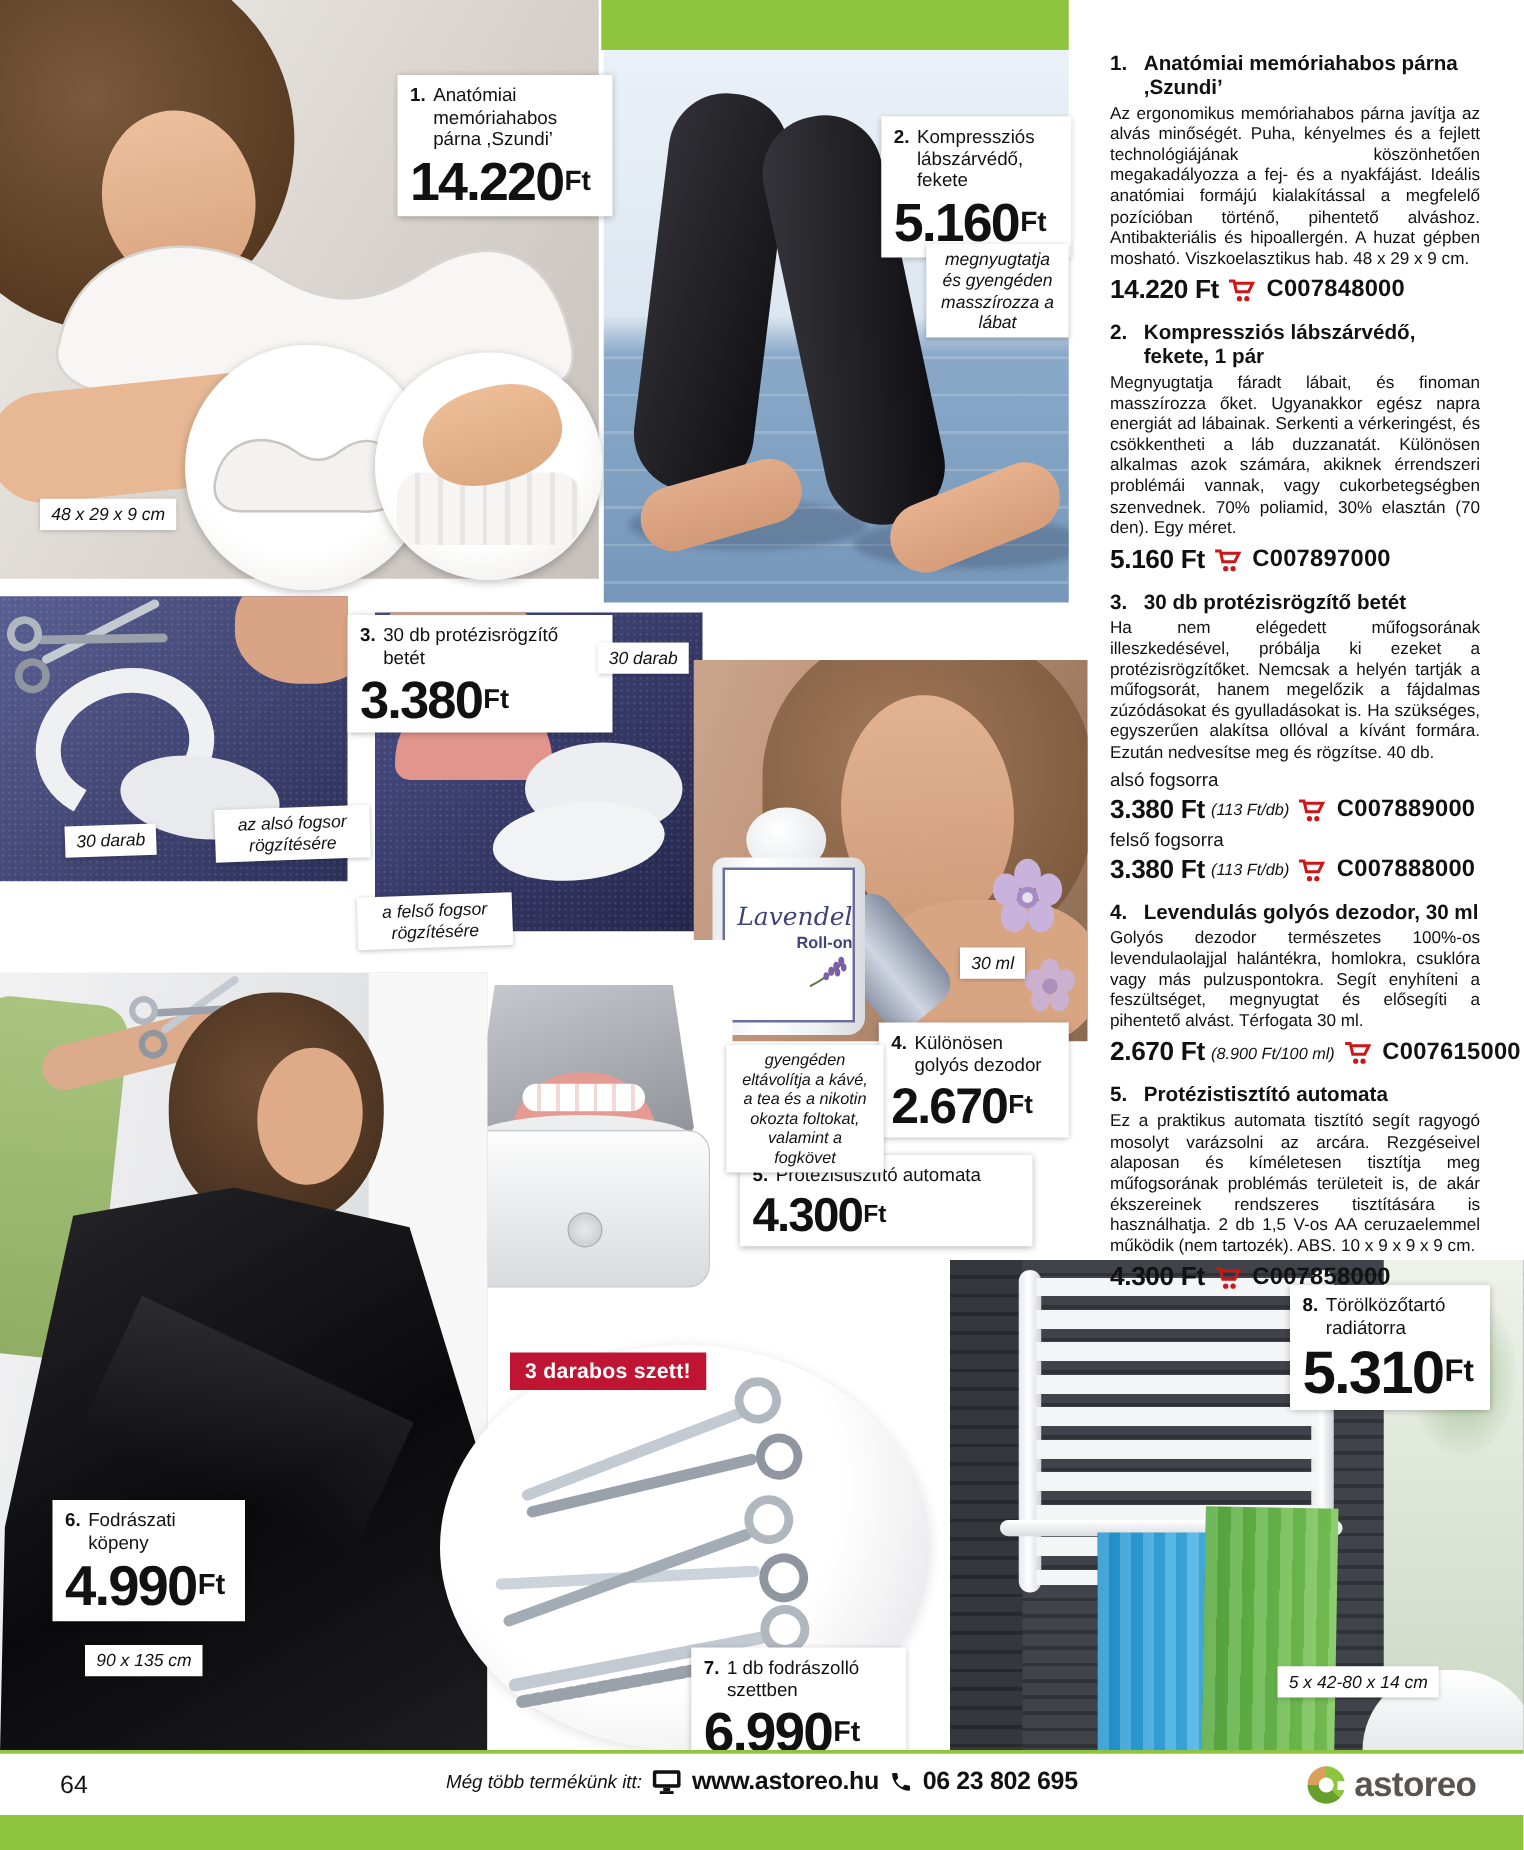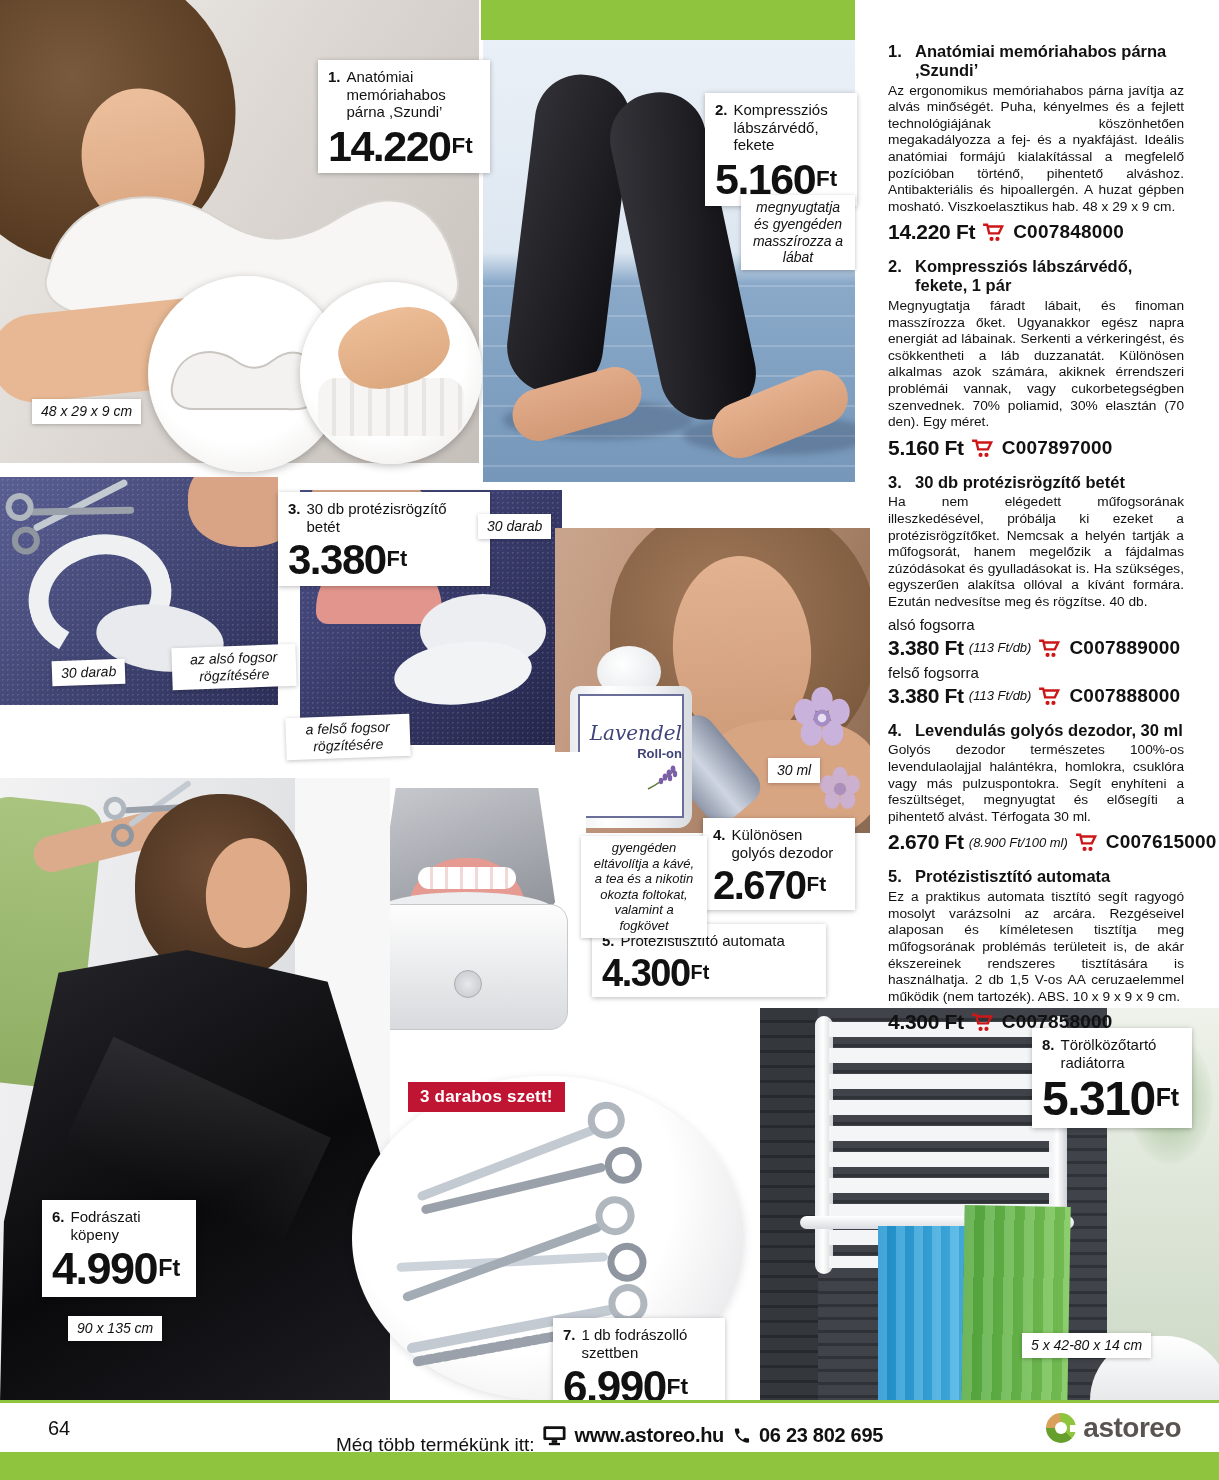--- a/index.html
+++ b/index.html
@@ -38,21 +38,21 @@
   .cart{flex:0 0 auto;}
 
   
   .green-top{position:absolute;left:481px;top:0;width:374px;height:40px;background:#8fc43e;}
   .green-bottom{position:absolute;left:0;top:1452px;width:1219px;height:28px;background:#8fc43e;}
   .footer{position:absolute;left:0;top:1400px;width:1219px;height:52px;background:#fff;
           border-top:3px solid #8fc43e;box-sizing:border-box;}
   .page-num{position:absolute;left:48px;top:14px;font-size:20px;}
   .footer-center{position:absolute;left:50%;top:11px;transform:translateX(-50%);
                  display:flex;align-items:center;gap:8px;white-space:nowrap;}
-  .f-pre{font-size:19px;margin-top:20px;}
+  .f-pre{font-style:italic;font-size:15px;}
   .f-url,.f-phone{font-weight:bold;font-size:20px;letter-spacing:-.3px;}
   .logo{position:absolute;right:38px;top:9px;display:flex;align-items:center;gap:7px;}
   .logo-mark{width:30px;height:30px;border-radius:50%;position:relative;
              background:conic-gradient(from -90deg,#d9a05b 0 24%,#8fc43e 24% 62%,#679f2d 62% 100%);}
   .logo-mark::after{content:"";position:absolute;left:9px;top:9px;width:12px;height:12px;border-radius:50%;background:#fff;}
   .logo-mark::before{content:"";position:absolute;right:-2px;top:12px;width:8px;height:7px;background:#fff;}
   .logo-text{font-size:28px;font-weight:bold;color:#5a5450;letter-spacing:-.5px;}
 
   
   .bottle-label{position:absolute;left:8px;right:8px;top:8px;bottom:10px;border:2px solid #6a6f9a;

